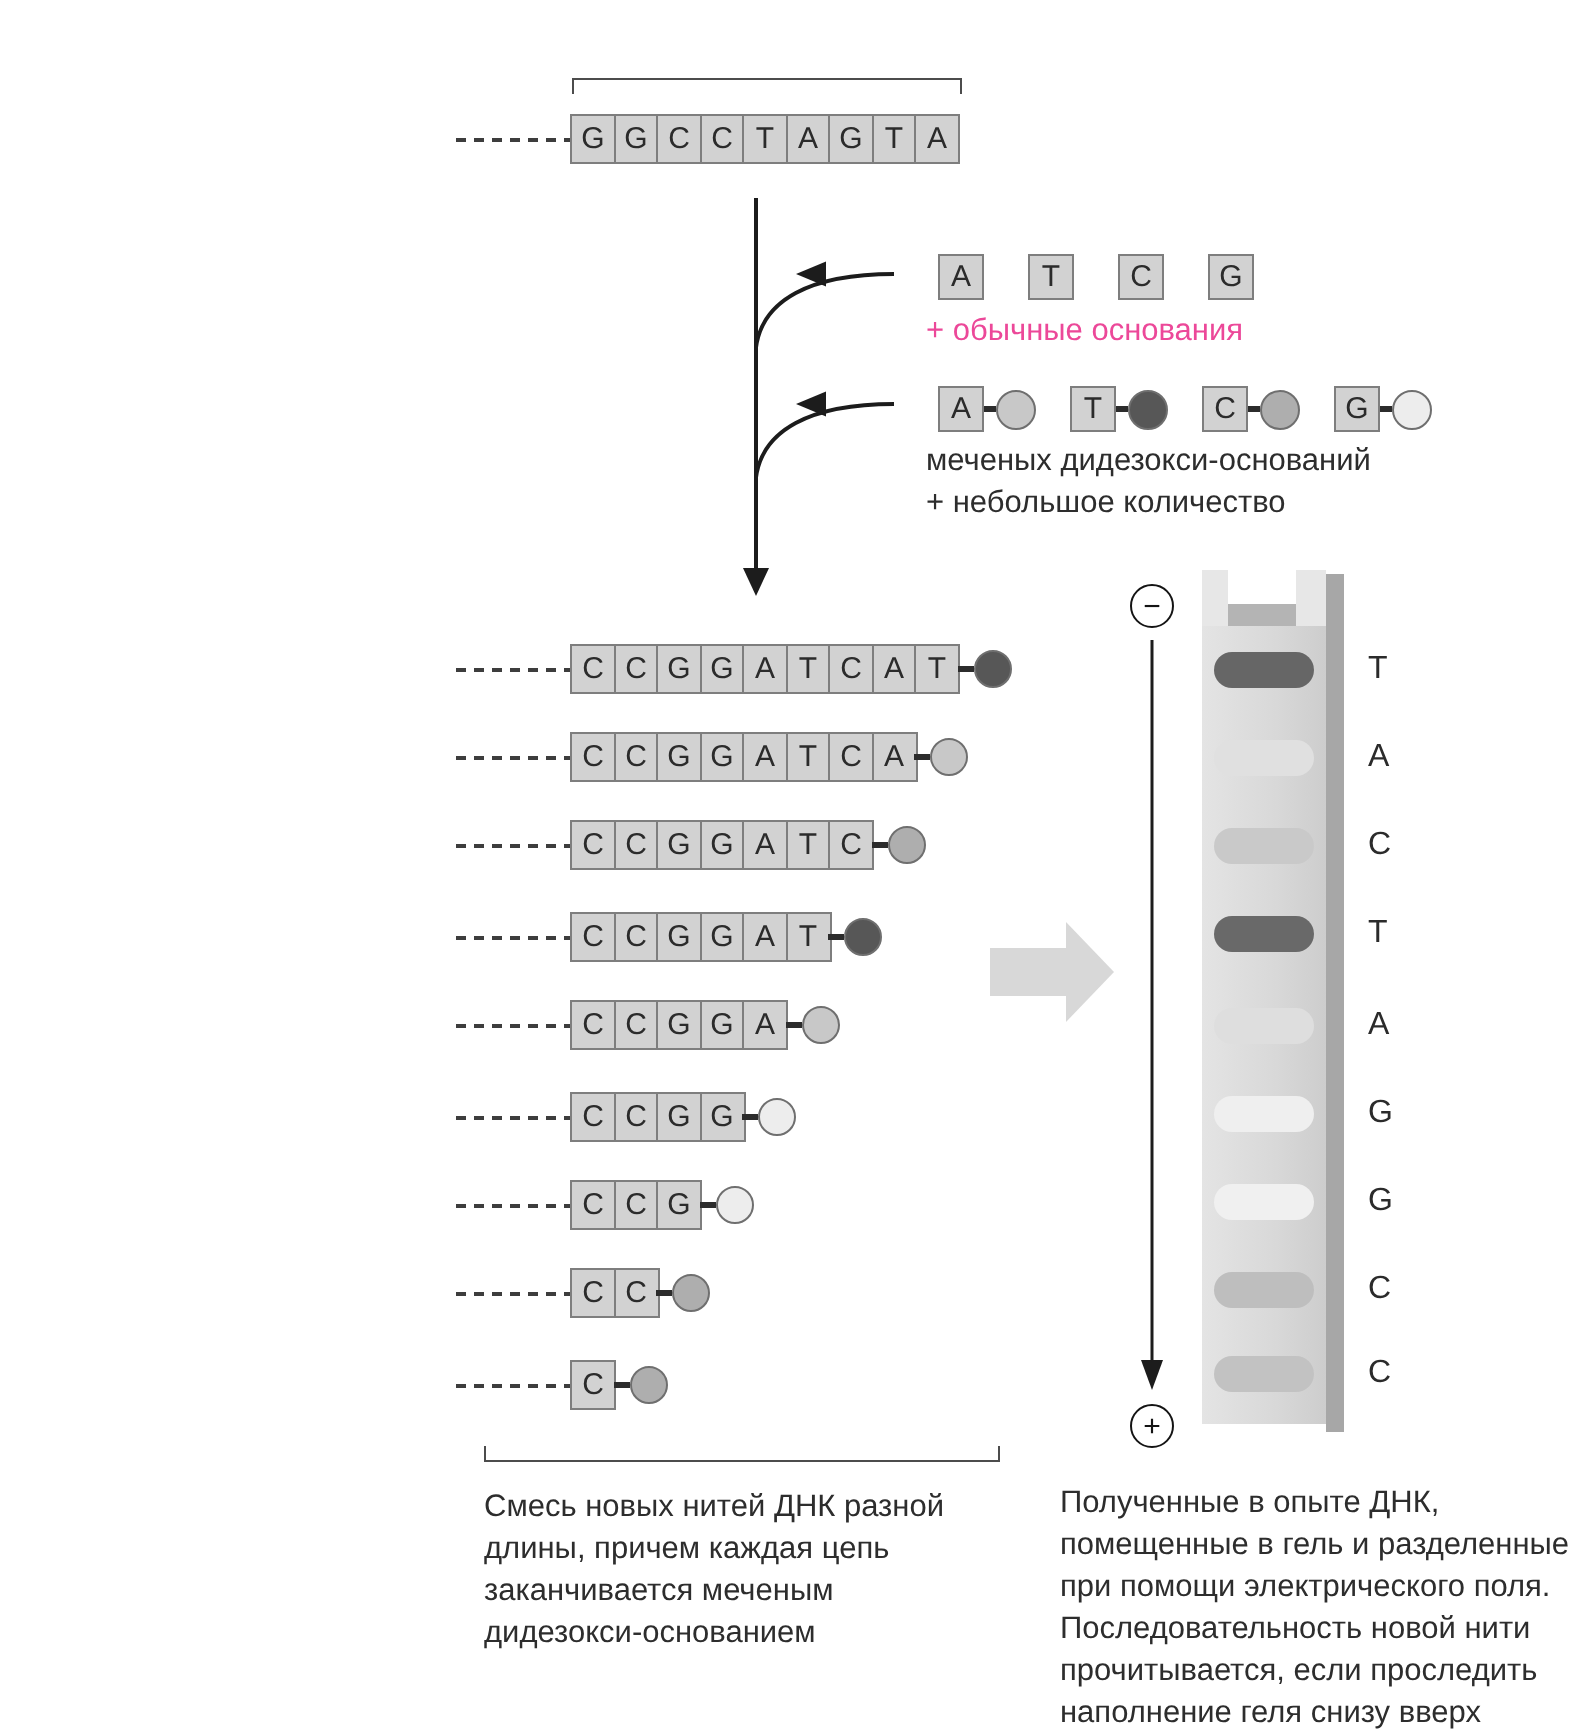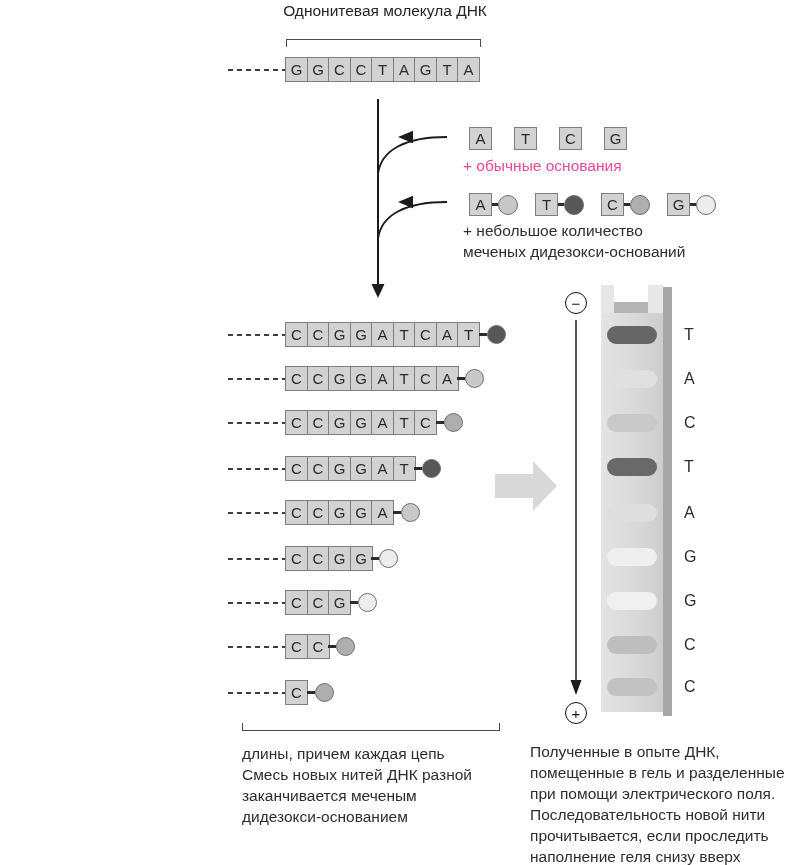--- a/index.html
+++ b/index.html
@@ -66,21 +66,20 @@
   .electrode.plus{top:702px;}
 
   svg.overlay{position:absolute;left:0;top:0;pointer-events:none;}
 </style>
 </head>
 <body>
 
 <div class="canvas">
 
   <div class="abs header-title">
-    <div>Однонитевая молекула ДНК</div>
   </div>
 
   <div class="abs bracket-top"></div>
 
   <div class="abs row template-row">
     <div class="dash-line"></div>
     <div class="row" id="template-boxes">
         <div class="base-box">G</div>
         <div class="base-box">G</div>
         <div class="base-box">C</div>
@@ -130,22 +129,22 @@
         <div class="ddx-conn"></div>
         <div class="ddx-circle" style="background: rgb(174, 174, 174);"></div>
       </div>
       <div class="ddx-group">
         <div class="base-box sq">G</div>
         <div class="ddx-conn"></div>
         <div class="ddx-circle" style="background: rgb(237, 237, 237);"></div>
       </div>
     </div>
   <div class="abs ddx-label">
+      <div>меченых дидезокси-оснований</div>
       <div>+ небольшое количество</div>
-      <div>меченых дидезокси-оснований</div>
     </div>
 
   <div id="fragments">
       <div class="frag-row" style="top: 322px;">
         <div class="dash-line"></div>
         <div class="base-box">C</div>
         <div class="base-box">C</div>
         <div class="base-box">G</div>
         <div class="base-box">G</div>
         <div class="base-box">A</div>
@@ -267,22 +266,22 @@
       <div class="gel-letter" style="top: 634px;">C</div>
       <div class="gel-letter" style="top: 676px;">C</div>
     </div>
 
   <div class="electrode minus">−</div>
   <div class="electrode plus">+</div>
 
   <div class="abs bracket-bottom"></div>
 
   <div class="abs caption-left">
+      <div>Смесь новых нитей ДНК разной</div>
       <div>длины, причем каждая цепь</div>
-      <div>Смесь новых нитей ДНК разной</div>
       <div>заканчивается меченым</div>
       <div>дидезокси-основанием</div>
     </div>
   <div class="abs caption-right">
       <div>Полученные в опыте ДНК,</div>
       <div>помещенные в гель и разделенные</div>
       <div>при помощи электрического поля.</div>
       <div>Последовательность новой нити</div>
       <div>прочитывается, если проследить</div>
       <div>наполнение геля снизу вверх</div>

